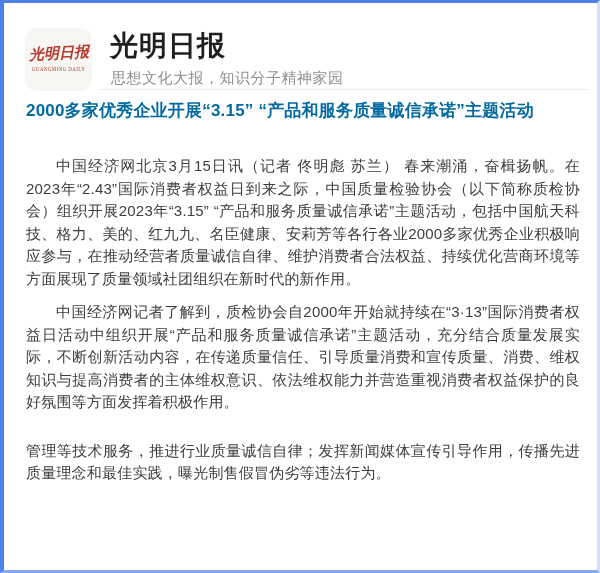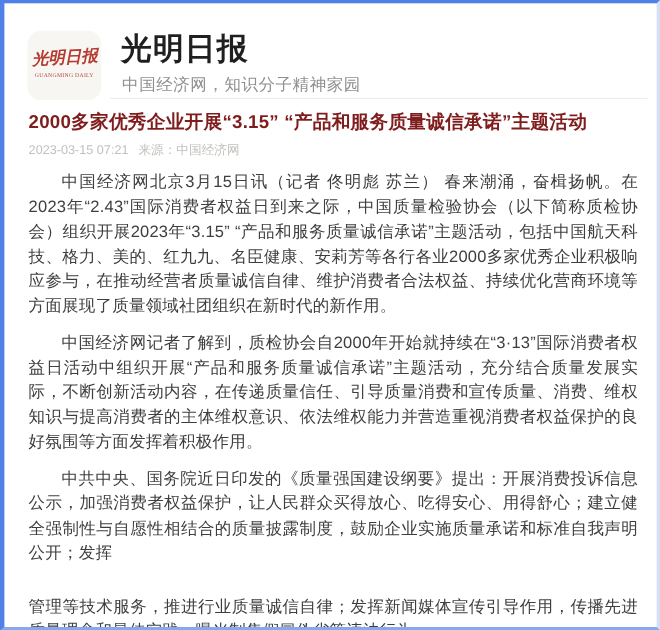--- a/index.html
+++ b/index.html
@@ -68,21 +68,21 @@
     width: 489px; height: 1px;
     background: #ededed;
   }
 
   
   .article-title {
     position: absolute; left: 22px; top: 96px;
     width: 558px;
     font-size: 17px; line-height: 24px;
     font-weight: 700;
-    color: #7f1d1d;
+    color: #0369a1;
     letter-spacing: 0.2px;
     white-space: nowrap;
     overflow: hidden;
   }
   .meta {
     position: absolute; left: 22px; top: 127px;
     font-size: 11.5px; line-height: 15px;
     color: #c2c0bd;
     white-space: nowrap;
   }
@@ -109,28 +109,24 @@
 </head>
 <body>
 
 <div class="page">
 
   <div class="logo">
     <span class="logo-calligraphy">光明日报</span>
     <span class="logo-subtext">GUANGMING DAILY</span>
   </div>
   <h1 class="masthead-title">光明日报</h1>
-  <div class="tagline">中国经济网，知识分子精神家园</div>
+  <div class="tagline">思想文化大报，知识分子精神家园</div>
   <div class="header-rule"></div>
 
   <h2 class="article-title">2000多家优秀企业开展“3.15” “产品和服务质量诚信承诺”主题活动</h2>
-  <div class="meta">
-    <span class="meta-date">2023-03-15 07:21</span><span class="meta-source">来源：中国经济网</span>
-  </div>
 
   <div class="body-text">
     <p>中国经济网北京3月15日讯（记者 佟明彪 苏兰） 春来潮涌，奋楫扬帆。在2023年“2.43”国际消费者权益日到来之际，中国质量检验协会（以下简称质检协会）组织开展2023年“3.15” “产品和服务质量诚信承诺”主题活动，包括中国航天科技、格力、美的、红九九、名臣健康、安莉芳等各行各业2000多家优秀企业积极响应参与，在推动经营者质量诚信自律、维护消费者合法权益、持续优化营商环境等方面展现了质量领域社团组织在新时代的新作用。</p>
     <p>中国经济网记者了解到，质检协会自2000年开始就持续在“3·13”国际消费者权益日活动中组织开展“产品和服务质量诚信承诺”主题活动，充分结合质量发展实际，不断创新活动内容，在传递质量信任、引导质量消费和宣传质量、消费、维权知识与提高消费者的主体维权意识、依法维权能力并营造重视消费者权益保护的良好氛围等方面发挥着积极作用。</p>
-    <p>中共中央、国务院近日印发的《质量强国建设纲要》提出：开展消费投诉信息公示，加强消费者权益保护，让人民群众买得放心、吃得安心、用得舒心；建立健全强制性与自愿性相结合的质量披露制度，鼓励企业实施质量承诺和标准自我声明公开；发挥</p>
     <p class="continuation">管理等技术服务，推进行业质量诚信自律；发挥新闻媒体宣传引导作用，传播先进质量理念和最佳实践，曝光制售假冒伪劣等违法行为。</p>
   </div>
 
 </div>
 
 </body></html>

